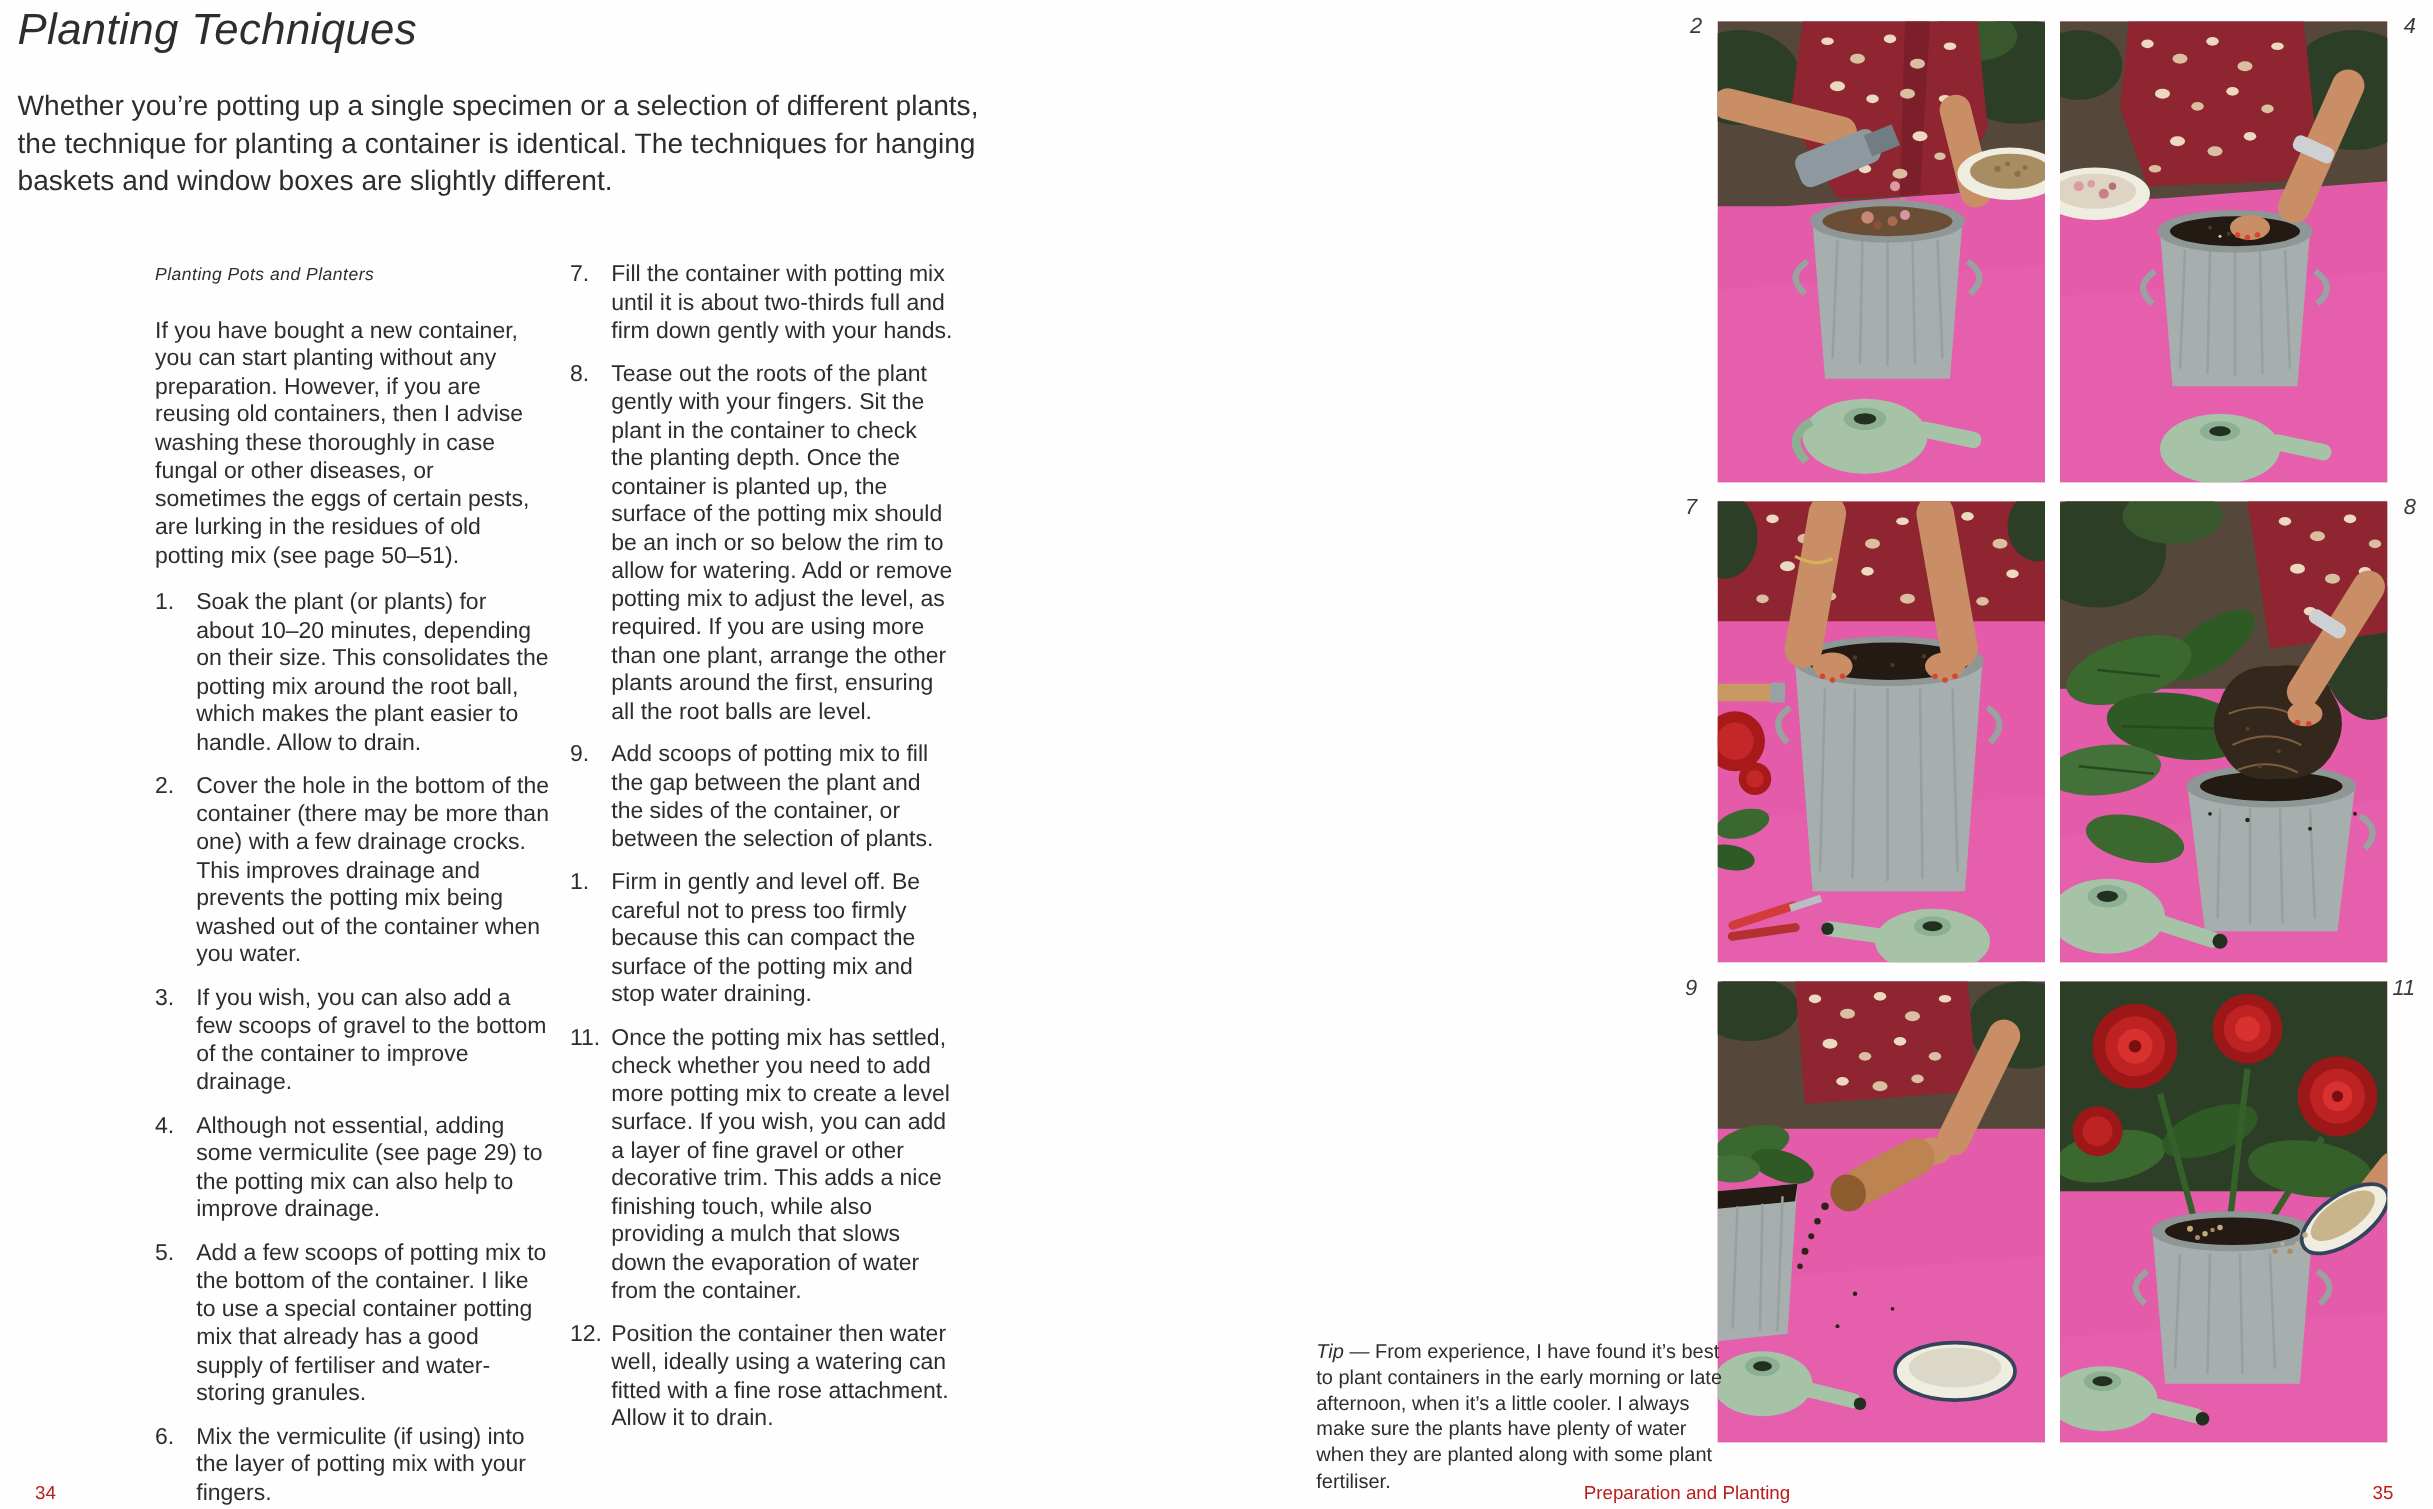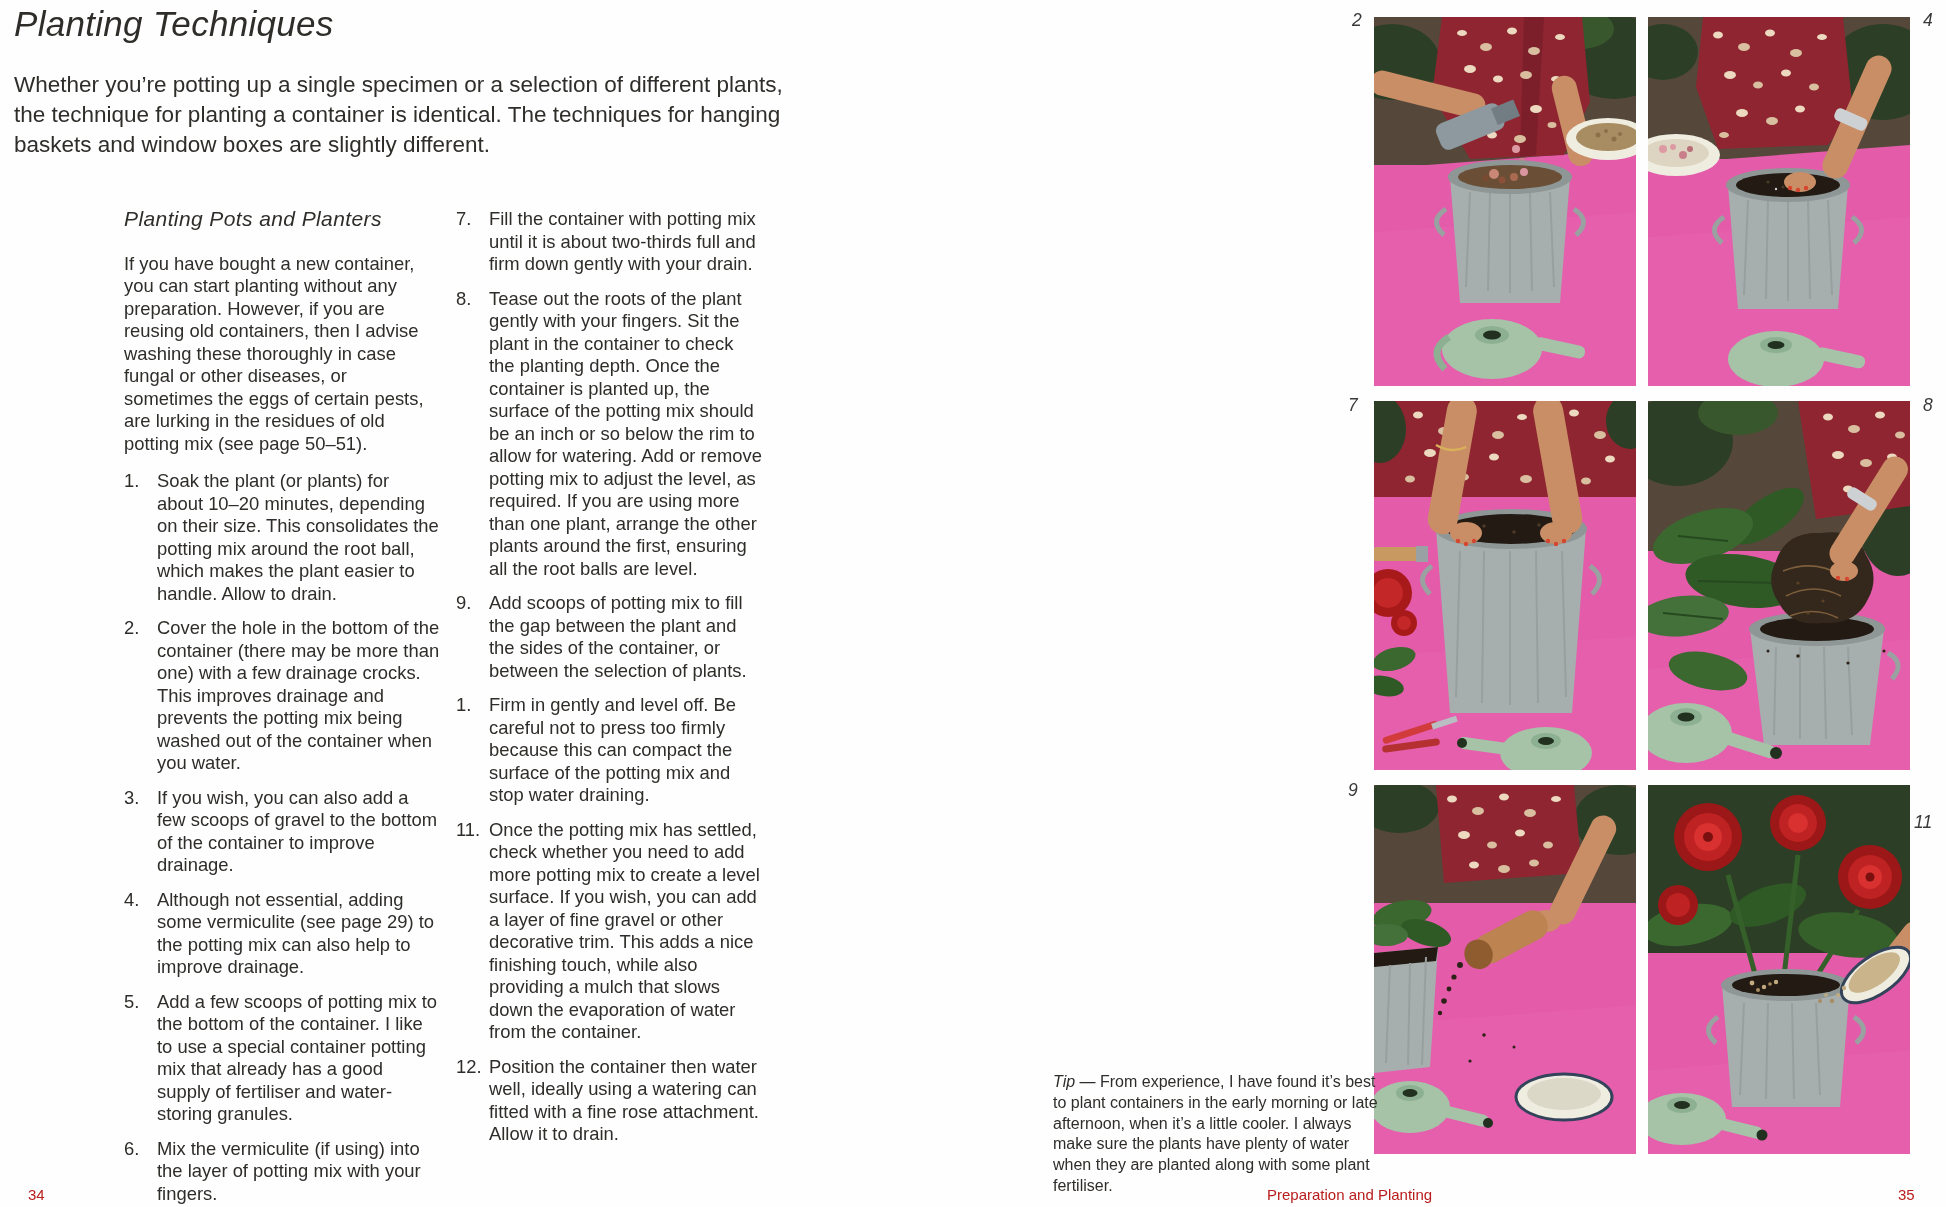--- a/index.html
+++ b/index.html
@@ -5,33 +5,33 @@
   html,body{margin:0;padding:0;background:#ffffff;}
   .spread{
     position:relative;width:1946px;height:1207px;background:#fefefe;overflow:hidden;
     font-family:Liberation Sans, sans-serif;color:#2f2d2a;
   }
   .title{position:absolute;left:14px;top:4px;margin:0;font-size:35px;font-style:italic;font-weight:normal;letter-spacing:.3px;}
   .intro{position:absolute;left:14px;top:70px;font-size:22.5px;line-height:30px;}
   .col{position:absolute;top:208px;font-size:18.4px;line-height:22.5px;}
   .col1{left:124px;width:316px;}
   .col2{left:456px;width:306px;}
-  .col-heading{margin:0 0 22px 0;font-size:21px;font-style:italic;font-weight:normal;letter-spacing:.4px;}
+  .col-heading{margin:0 0 22px 0;font-size:14px;font-style:italic;font-weight:normal;letter-spacing:.4px;}
   .col-intro{margin:0 0 15px 0;}
   .steps{list-style:none;margin:0;padding:0;}
   .step{display:flex;margin:0 0 12px 0;}
   .step-num{flex:0 0 33px;}
   .step-body{flex:1;}
   .photo-grid{position:absolute;left:1374px;top:17px;display:grid;grid-template-columns:262px 262px;grid-auto-rows:369px;gap:15px 12px;}
   figure.photo{margin:0;padding:0;overflow:hidden;background:#ddd;}
   figure.photo svg{display:block;width:262px;height:369px;}
   .photo-num{position:absolute;font-size:17.5px;font-style:italic;color:#3a3a3a;}
   .num-2{left:1352px;top:10px;}   .num-4{left:1923px;top:10px;}
   .num-7{left:1348px;top:395px;}  .num-8{left:1923px;top:395px;}
-  .num-9{left:1348px;top:780px;}  .num-11{left:1914px;top:780px;margin-top:32px;}
+  .num-9{left:1348px;top:780px;}  .num-11{left:1914px;top:780px;}
   .tip{position:absolute;left:1053px;top:1056px;width:338px;font-size:16px;line-height:20.8px;}
   .tip-label{font-style:italic;}
   .footer{position:absolute;top:1186px;font-size:15px;color:#b91c1c;}
   .pg-left{left:28px;}
   .footer-section{left:1267px;text-align:center;}
   .pg-right{left:1898px;}
 </style>
 </head>
 <body>
 
@@ -73,21 +73,21 @@
           <span class="step-num">6.</span>
           <span class="step-body">Mix the vermiculite (if using) into the layer of potting mix with your fingers.</span>
         </li>
     </ol>
   </div>
 
   <div class="col col2">
     <ol class="steps">
       <li class="step">
           <span class="step-num">7.</span>
-          <span class="step-body">Fill the container with potting mix until it is about two-thirds full and firm down gently with your drain.</span>
+          <span class="step-body">Fill the container with potting mix until it is about two-thirds full and firm down gently with your hands.</span>
         </li>
       <li class="step">
           <span class="step-num">8.</span>
           <span class="step-body">Tease out the roots of the plant gently with your fingers. Sit the plant in the container to check the planting depth. Once the container is planted up, the surface of the potting mix should be an inch or so below the rim to allow for watering. Add or remove potting mix to adjust the level, as required. If you are using more than one plant, arrange the other plants around the first, ensuring all the root balls are level.</span>
         </li>
       <li class="step">
           <span class="step-num">9.</span>
           <span class="step-body">Add scoops of potting mix to fill the gap between the plant and the sides of the container, or between the selection of plants.</span>
         </li>
       <li class="step">

